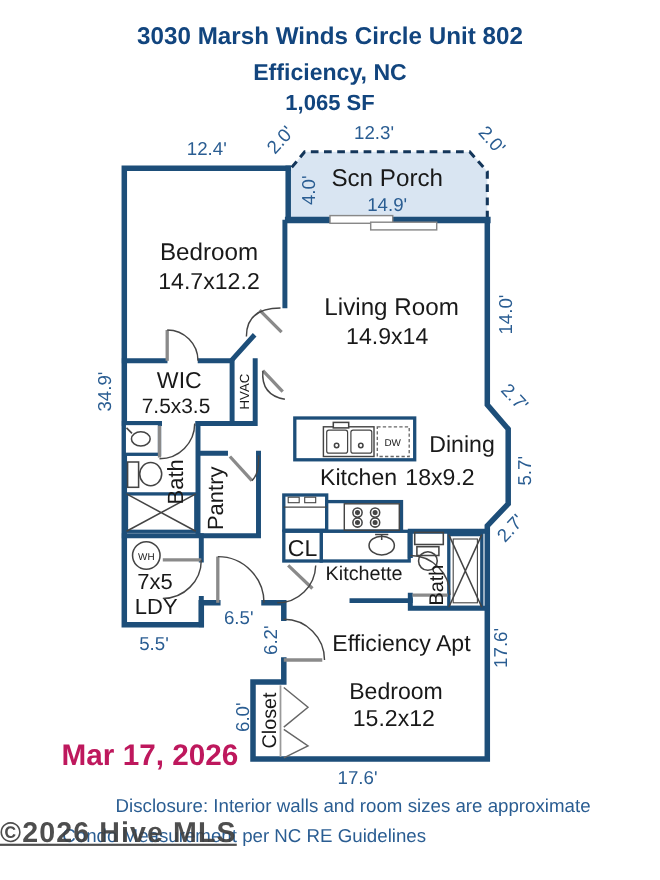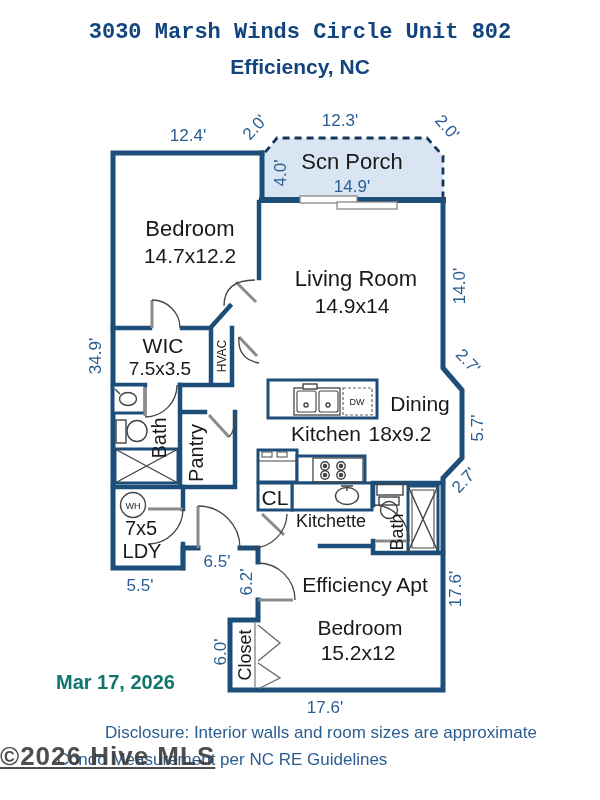--- a/index.html
+++ b/index.html
@@ -1,37 +1,38 @@
 <!DOCTYPE html>
 <html><head>
 <meta charset="utf-8">
 <style>
   html,body{margin:0;padding:0;background:#ffffff;}
   .page{position:relative;width:600px;height:800px;background:#fff;overflow:hidden;
         font-family:"Liberation Sans", sans-serif;}
   .hdr{position:absolute;left:0;width:600px;text-align:center;color:#12457e;font-weight:bold;}
-  .hdr1{top:20px;font-size:22px;font-family:Liberation Mono, monospace;}
+  .hdr1{top:20px;font-size:22px;}
   .hdr2{top:55px;font-size:21px;}
   .hdr3{top:83px;font-size:20px;}
-  .date{position:absolute;left:56px;top:671px;font-size:20px;font-weight:bold;color:#0f766e;}
+  .date{position:absolute;left:56px;top:671px;font-size:27px;font-weight:bold;color:#be185d;}
   .disc1{position:absolute;left:0;top:723px;width:600px;text-align:center;font-size:17px;color:#2a5d92;padding-left:21px;}
   .disc2{position:absolute;left:34px;top:750px;width:376px;text-align:center;font-size:17px;color:#2a5d92;}
   .wm{position:absolute;left:0px;top:741px;font-size:26px;font-weight:bold;color:#3f3f3f;opacity:.92;letter-spacing:1px;text-decoration:underline;}
   svg{position:absolute;left:0;top:0;}
   svg text{font-family:"Liberation Sans", sans-serif;}
   .t22{font-size:22px;} .t21{font-size:21px;} .t20{font-size:20px;} .t19{font-size:19px;}
   .t18{font-size:18px;} .t17{font-size:17px;} .t12{font-size:12px;} .t9{font-size:9px;}
 </style>
 </head>
 <body>
 
 <div class="page">
 
   <div class="hdr hdr1">3030 Marsh Winds Circle Unit 802</div>
   <div class="hdr hdr2">Efficiency, NC</div>
+  <div class="hdr hdr3">1,065 SF</div>
 
   <svg width="600" height="800" viewBox="0 0 600 800">
 
     <g>
       <polygon points="262,199 262,156 277,138 427,138 443,156 443,199" fill="#d9e5f2"></polygon>
       <path d="M262,199 V156 L277,138 H427 L443,156 V199" fill="none" stroke="#14365a" stroke-width="2.8" stroke-dasharray="7,5"></path>
     </g>
 
     <g fill="none" stroke-width="5" stroke-linecap="square" stroke="#1d4e79">
       <path d="M113,153 H262 M113,153 V568 H183 V548 H198 M240,548 H258 M258,548 V562 M258,600 V620 H230 V690 H443 V478 L462,458 V390 L443,368 V200"></path>

